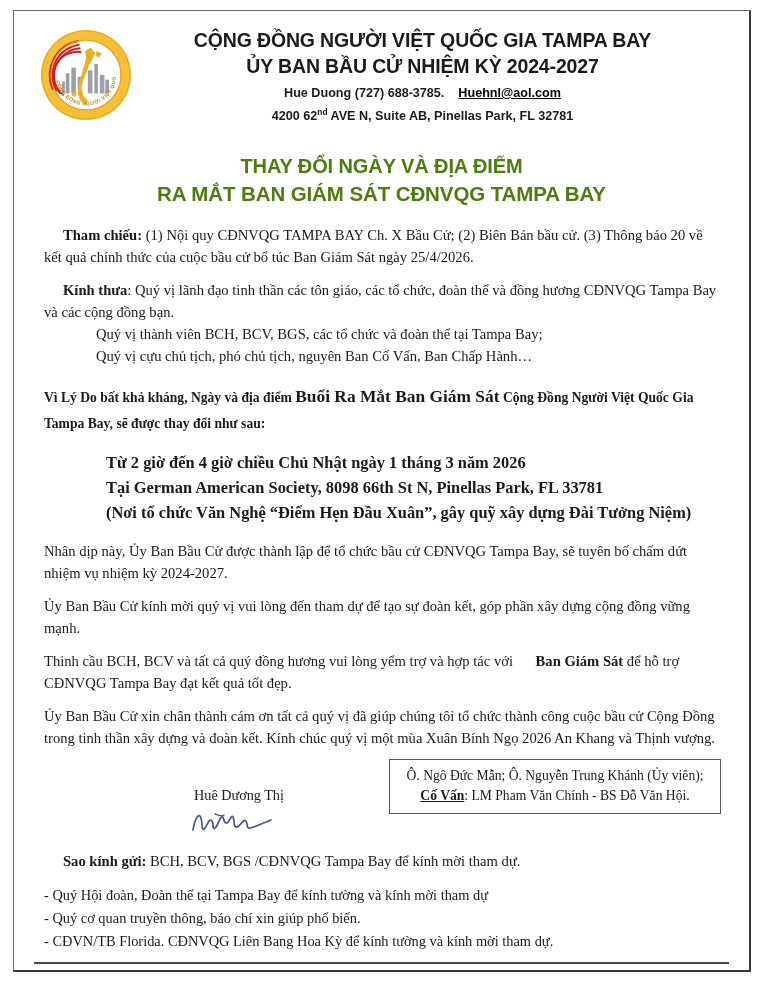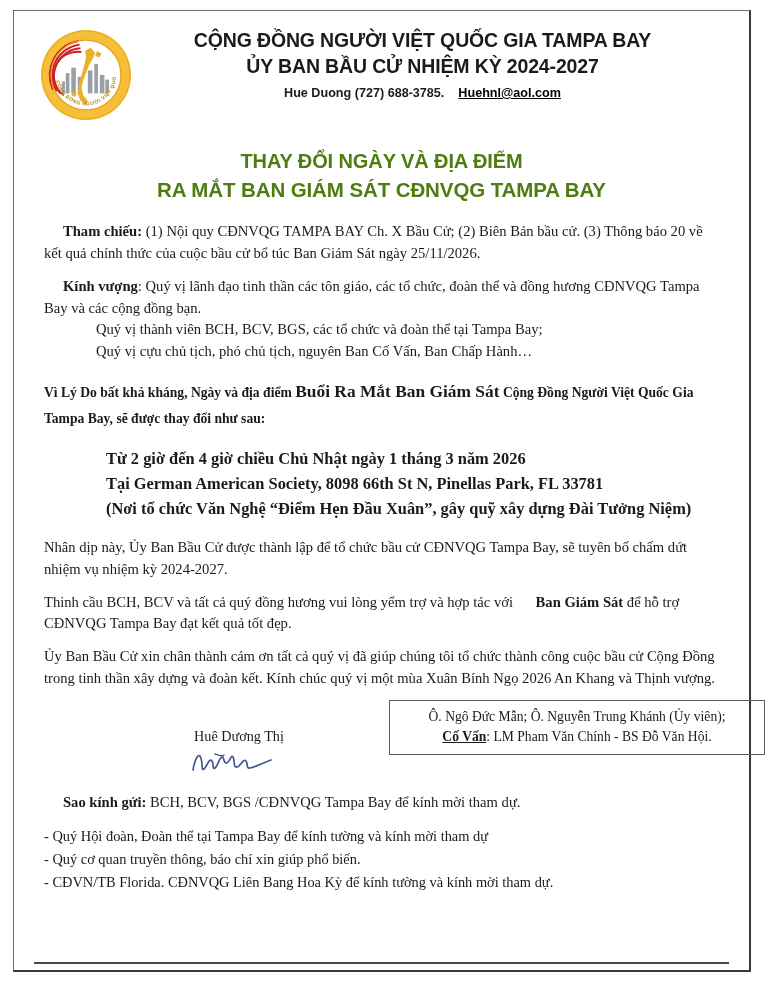--- a/index.html
+++ b/index.html
@@ -154,21 +154,21 @@
   .sig-mark {
     margin-top: 1px;
     height: 30px;
     color: #41598f;
   }
   .sig-mark svg { display: block; margin: 0 auto; }
   .advbox {
     position: absolute;
     left: 345px;
     top: -2px;
-    width: 376px;
+    width: 332px;
     border: 1px solid #5a5a5a;
     box-sizing: border-box;
     padding: 6px 8px 7px 8px;
     text-align: center;
     font-size: 13.6px;
     line-height: 1.45;
   }
   .advbox .u { font-weight: bold; text-decoration: underline; }
 
   .cc { margin-top: 4px; font-size: 14.6px; }
@@ -219,52 +219,56 @@
             <textPath href="#arcText" startOffset="6%">CỘNG ĐỒNG NGƯỜI VIỆT QUỐC GIA TAMPA BAY</textPath>
           </text>
         </svg>
       </div>
       <div class="head-text">
         <div class="org-line1">CỘNG ĐỒNG NGƯỜI VIỆT QUỐC GIA TAMPA BAY</div>
         <div class="org-line2">ỦY BAN BẦU CỬ NHIỆM KỲ 2024-2027</div>
         <div class="contact">
           <span>Hue Duong (727) 688-3785.</span><a class="email" href="#">Huehnl@aol.com</a>
         </div>
+        <div class="contact">
+          <span>4200 62</span><sup>nd</sup><span> AVE N, Suite AB, Pinellas Park, FL 32781</span>
+        </div>
       </div>
     </div>
 
     <div class="red-title">
       <div class="l1">THAY ĐỔI NGÀY VÀ ĐỊA ĐIỂM</div>
       <div class="l2">RA MẮT BAN GIÁM SÁT CĐNVQG TAMPA BAY</div>
     </div>
 
     <div class="body-area">
 
       <p class="p">
-        <span class="b">Tham chiếu:</span><span> (1) Nội quy CĐNVQG TAMPA BAY Ch. X Bầu Cử; (2) Biên Bản bầu cử. (3) Thông báo 20 về kết quả chính thức của cuộc bầu cử bổ túc Ban Giám Sát ngày 25/11/2026.</span>
+        <span class="b">Tham chiếu:</span><span> (1) Nội quy CĐNVQG TAMPA BAY Ch. X Bầu Cử; (2) Biên Bản bầu cử. (3) Thông báo 20 về kết quả chính thức của cuộc bầu cử bổ túc Ban Giám Sát ngày 25/4/2026.</span>
       </p>
 
       <p class="p tight">
-        <span class="b">Kính vượng</span><span>: Quý vị lãnh đạo tinh thần các tôn giáo, các tổ chức, đoàn thể và đồng hương CĐNVQG Tampa Bay và các cộng đồng bạn.</span>
+        <span class="b">Kính thưa</span><span>: Quý vị lãnh đạo tinh thần các tôn giáo, các tổ chức, đoàn thể và đồng hương CĐNVQG Tampa Bay và các cộng đồng bạn.</span>
       </p>
       <p class="p tight indent">Quý vị thành viên BCH, BCV, BGS, các tổ chức và đoàn thể tại Tampa Bay;</p>
       <p class="p indent">Quý vị cựu chủ tịch, phó chủ tịch, nguyên Ban Cố Vấn, Ban Chấp Hành…</p>
 
       <div class="bigblock">
         <span>Vì Lý Do bất khả kháng, Ngày và địa điểm </span><span class="big">Buổi Ra Mắt Ban Giám Sát</span><span> Cộng Đồng Người Việt Quốc Gia Tampa Bay, sẽ được thay đổi như sau:</span>
       </div>
 
       <div class="event">
         <div>Từ 2 giờ đến 4 giờ chiều Chủ Nhật ngày 1 tháng 3 năm 2026</div>
         <div>Tại German American Society, 8098 66th St N, Pinellas Park, FL 33781</div>
         <div>(Nơi tổ chức Văn Nghệ “Điểm Hẹn Đầu Xuân”, gây quỹ xây dựng Đài Tưởng Niệm)</div>
       </div>
 
       <div class="afterblock">
         <p class="p">Nhân dịp này, Ủy Ban Bầu Cử được thành lập để tổ chức  bầu cử CĐNVQG Tampa Bay, sẽ tuyên bố chấm dứt nhiệm vụ nhiệm kỳ 2024-2027.</p>
+        <p class="p">Ủy Ban Bầu Cử kính mời quý vị vui lòng đến tham dự để tạo sự đoàn kết, góp phần xây dựng cộng đồng vững mạnh.</p>
         <p class="p">
           <span>Thinh cầu BCH, BCV và tất cả quý đồng hương vui lòng yểm trợ và hợp tác với </span><span class="b">Ban Giám Sát</span><span> để hỗ trợ CĐNVQG Tampa Bay đạt kết quả tốt đẹp.</span>
         </p>
         <p class="p">Ủy Ban Bầu Cử xin chân thành cám ơn tất cả quý vị đã giúp chúng tôi tổ chức thành công cuộc bầu cử Cộng Đồng trong tinh thần xây dựng và đoàn kết. Kính chúc quý vị một mùa Xuân Bính Ngọ 2026 An Khang và Thịnh vượng.</p>
       </div>
 
 
       <div class="sigrow">
         <div class="sig-left">
           <div class="sig-name">Huê Dương Thị</div>

